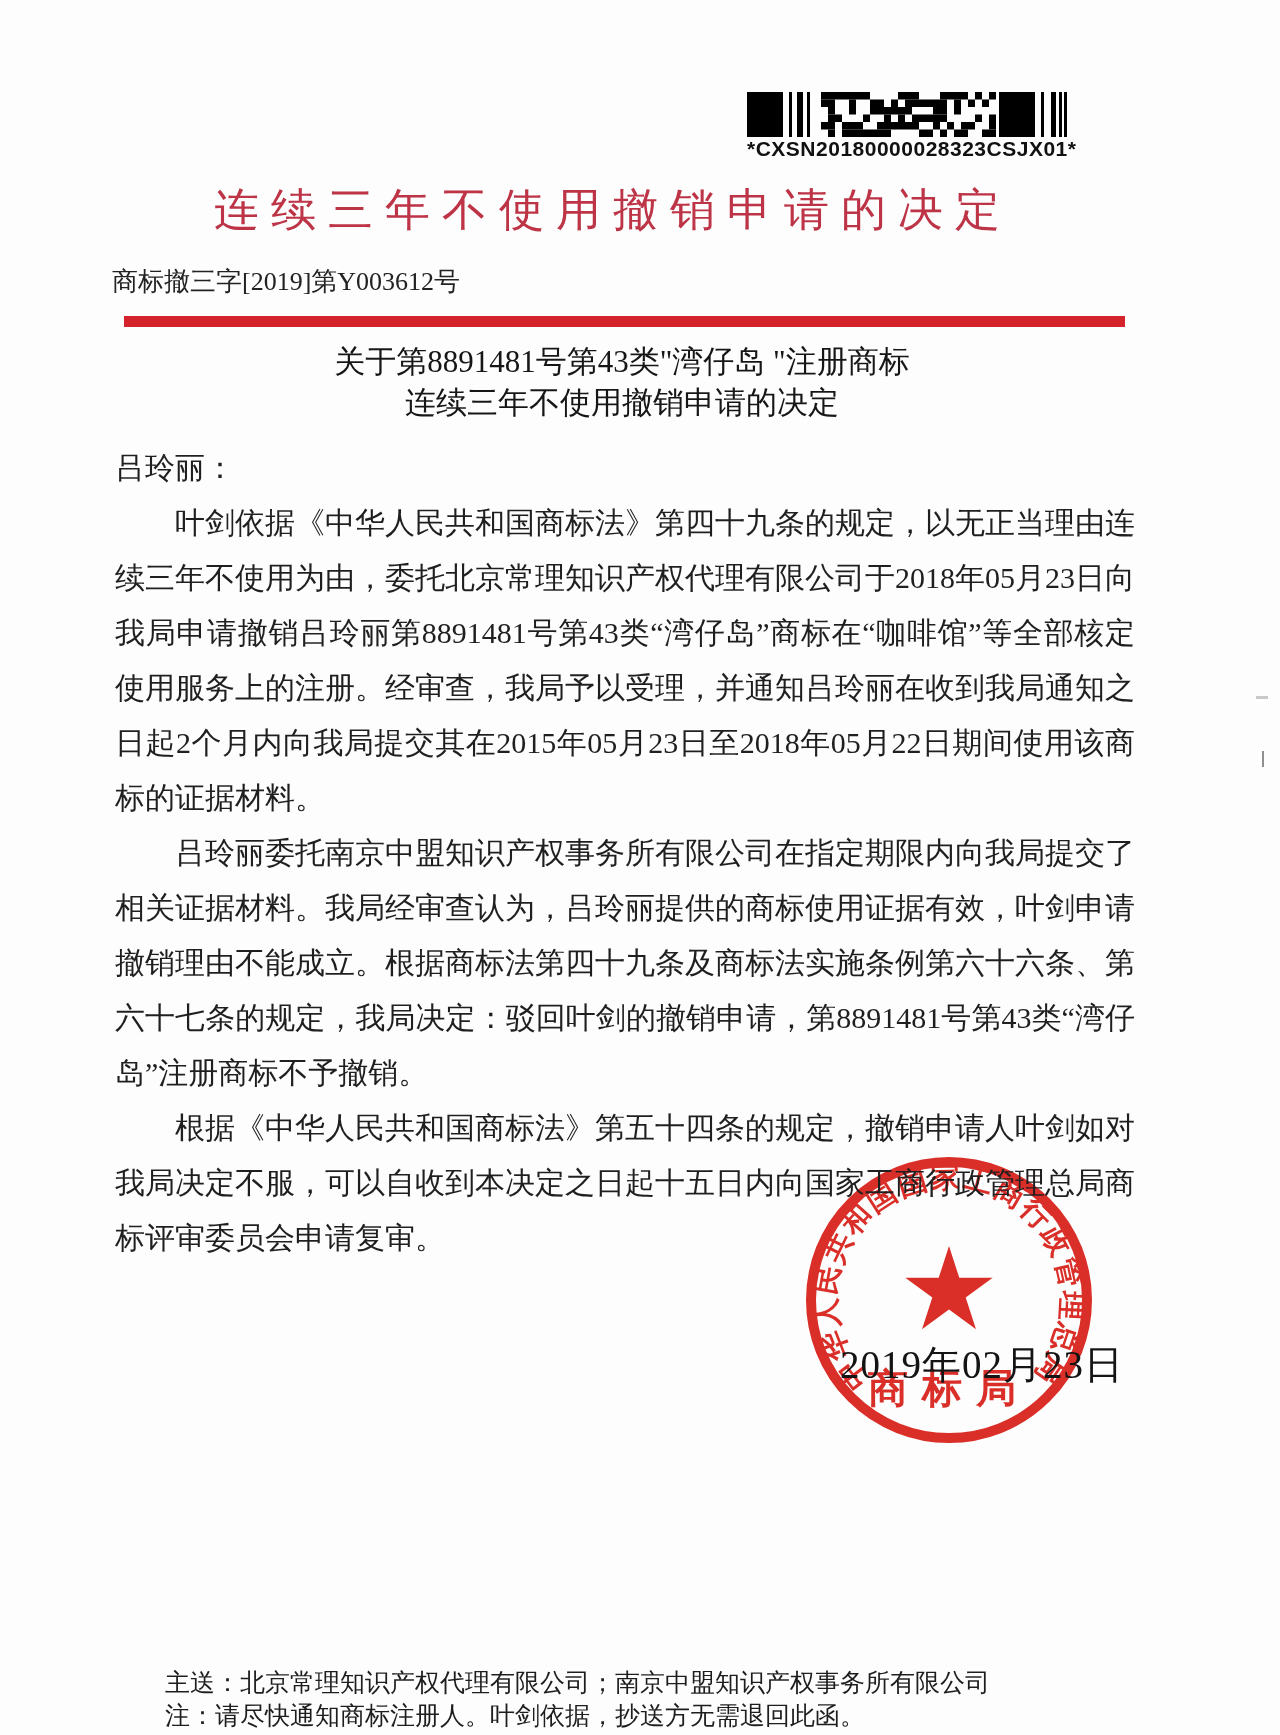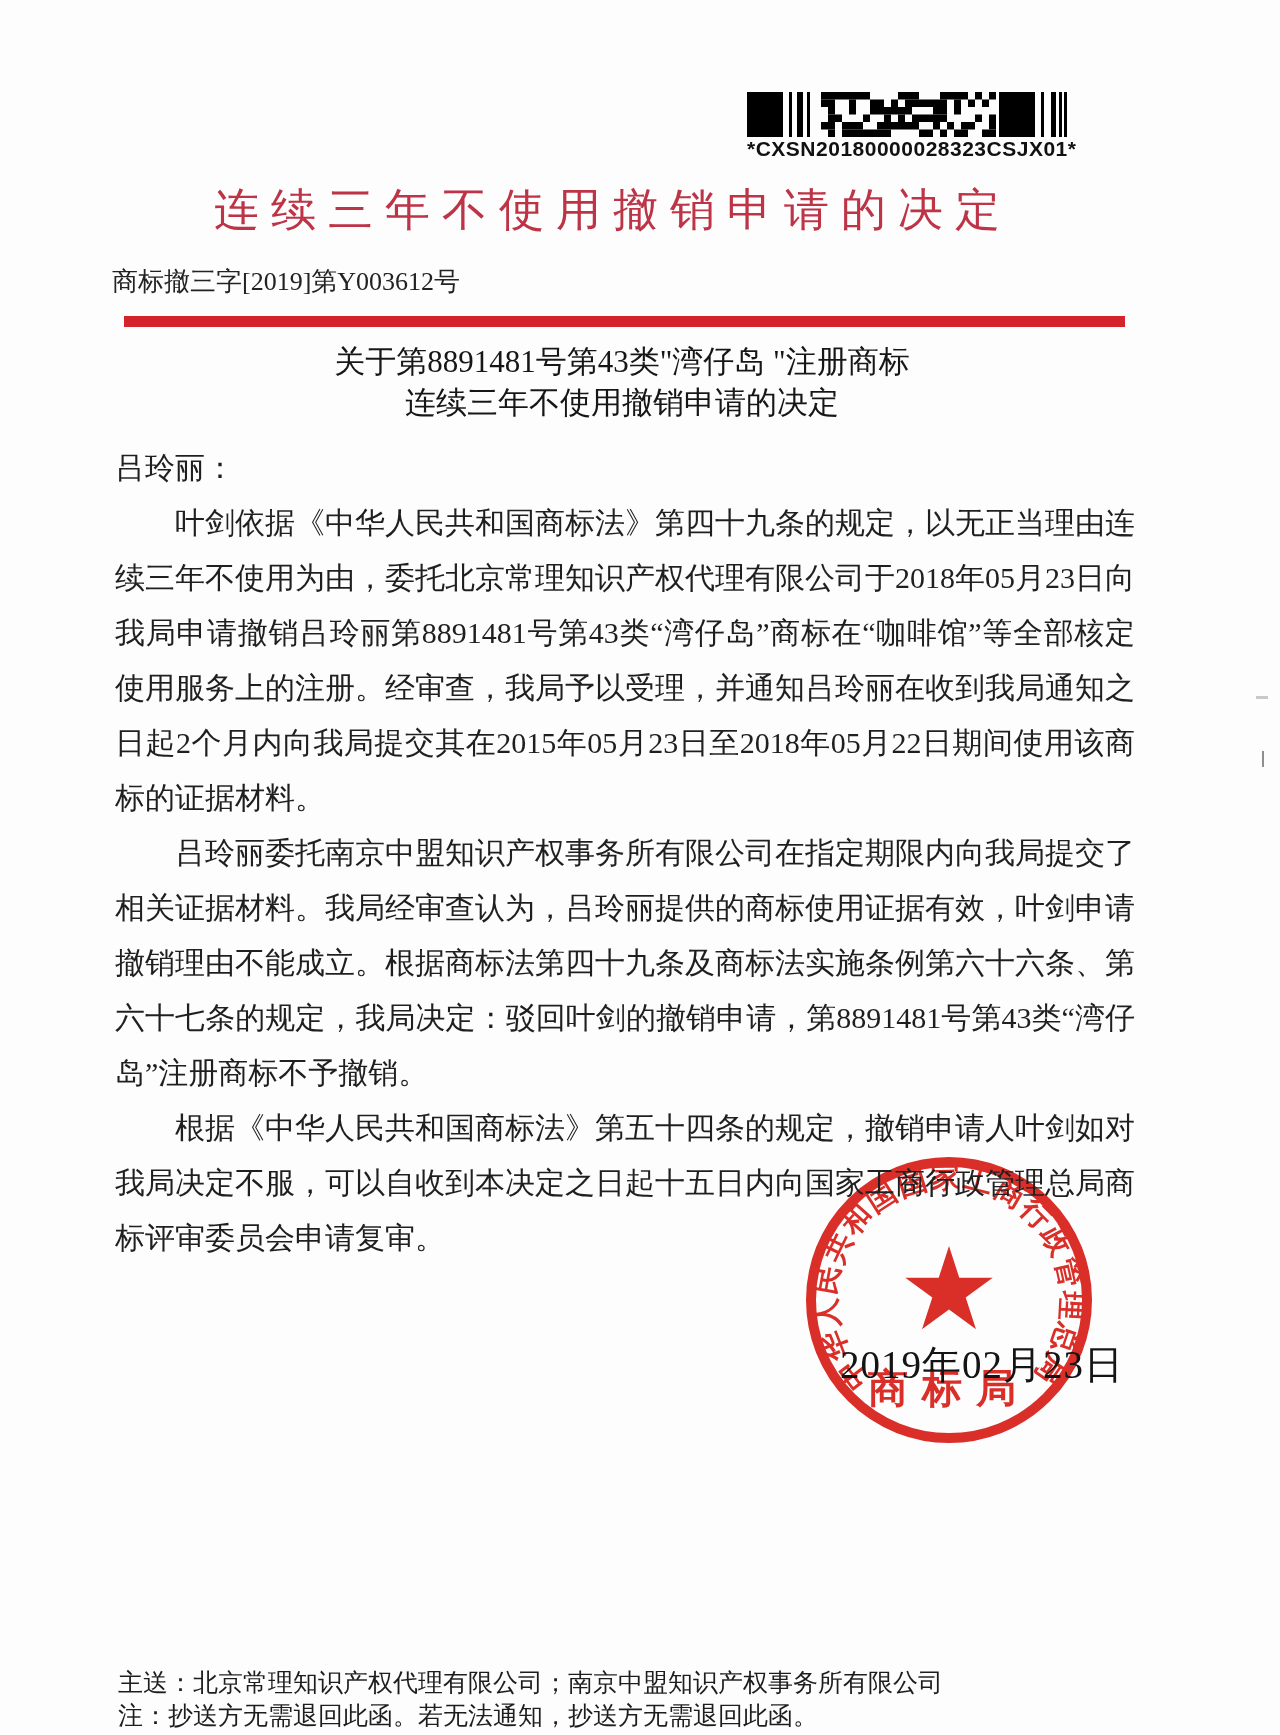--- a/index.html
+++ b/index.html
@@ -116,21 +116,21 @@
   
   .footer {
     position: absolute;
     left: 118px;
     top: 1666px;
     width: 1080px;
     font-size: 25px;
     line-height: 33px;
     color: #1d1d1d;
   }
-  .footer div { white-space: nowrap; }
+  .footer div { white-space: nowrap; margin-left: 47px; }
 
   
   .artifact-dash {
     position: absolute; left: 1256px; top: 696px;
     width: 12px; height: 3px; background: #c9c9c9;
   }
   .artifact-tick {
     position: absolute; left: 1262px; top: 751px;
     width: 2px; height: 16px; background: #8f8f8f;
   }
@@ -273,19 +273,19 @@
       </text>
       <polygon fill="#d9251e" points="146,96 156.3,127.8 189.7,127.8 162.7,147.4 173,179.2 146,159.6 119,179.2 129.3,147.4 102.3,127.8 135.7,127.8"></polygon>
       <text class="inner-text" x="146" y="252" text-anchor="middle" font-size="40" letter-spacing="14" fill="#d9251e">商标局</text>
     </svg>
   </div>
 
   <div class="date">2019年02月23日</div>
 
   <div class="footer">
     <div>主送：北京常理知识产权代理有限公司；南京中盟知识产权事务所有限公司</div>
-    <div>注：抄送方无需退回此函。若无法通知，抄送方无需退回此函。</div>
+    <div>注：请尽快通知商标注册人。叶剑依据，抄送方无需退回此函。</div>
   </div>
 
   <div class="artifact-dash"></div>
   <div class="artifact-tick"></div>
 
 </div>
 
 </body></html>

